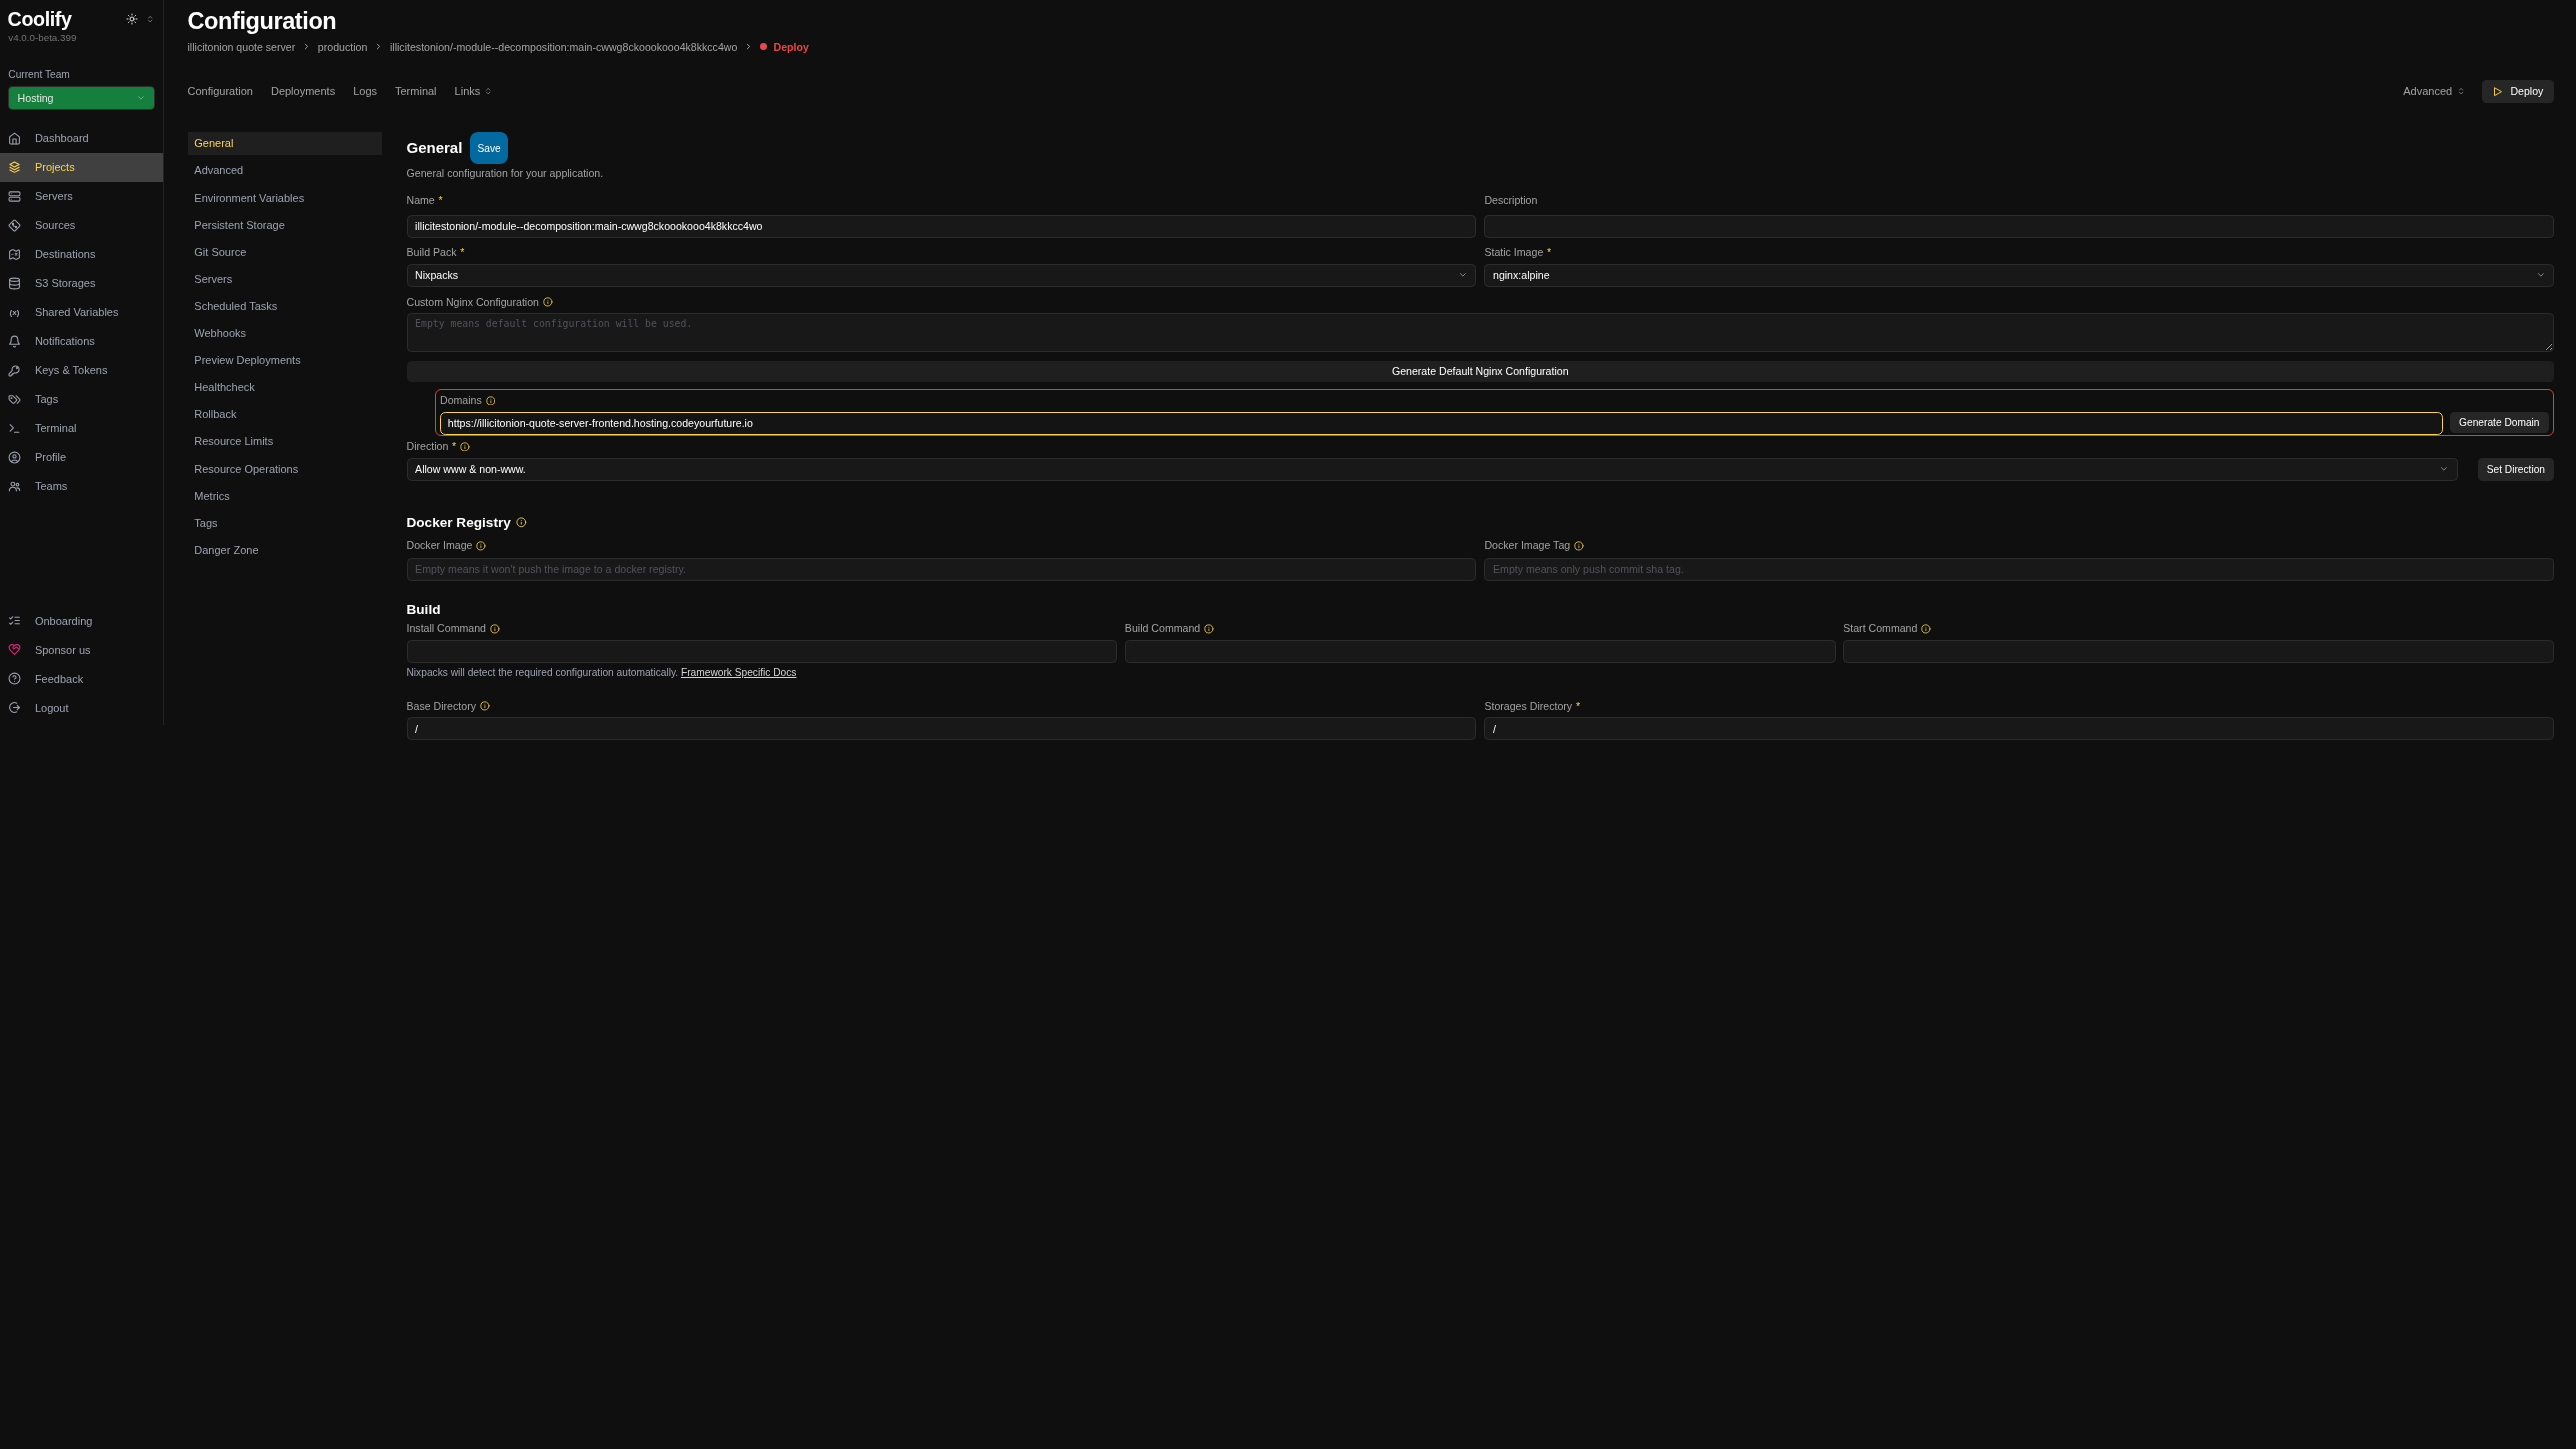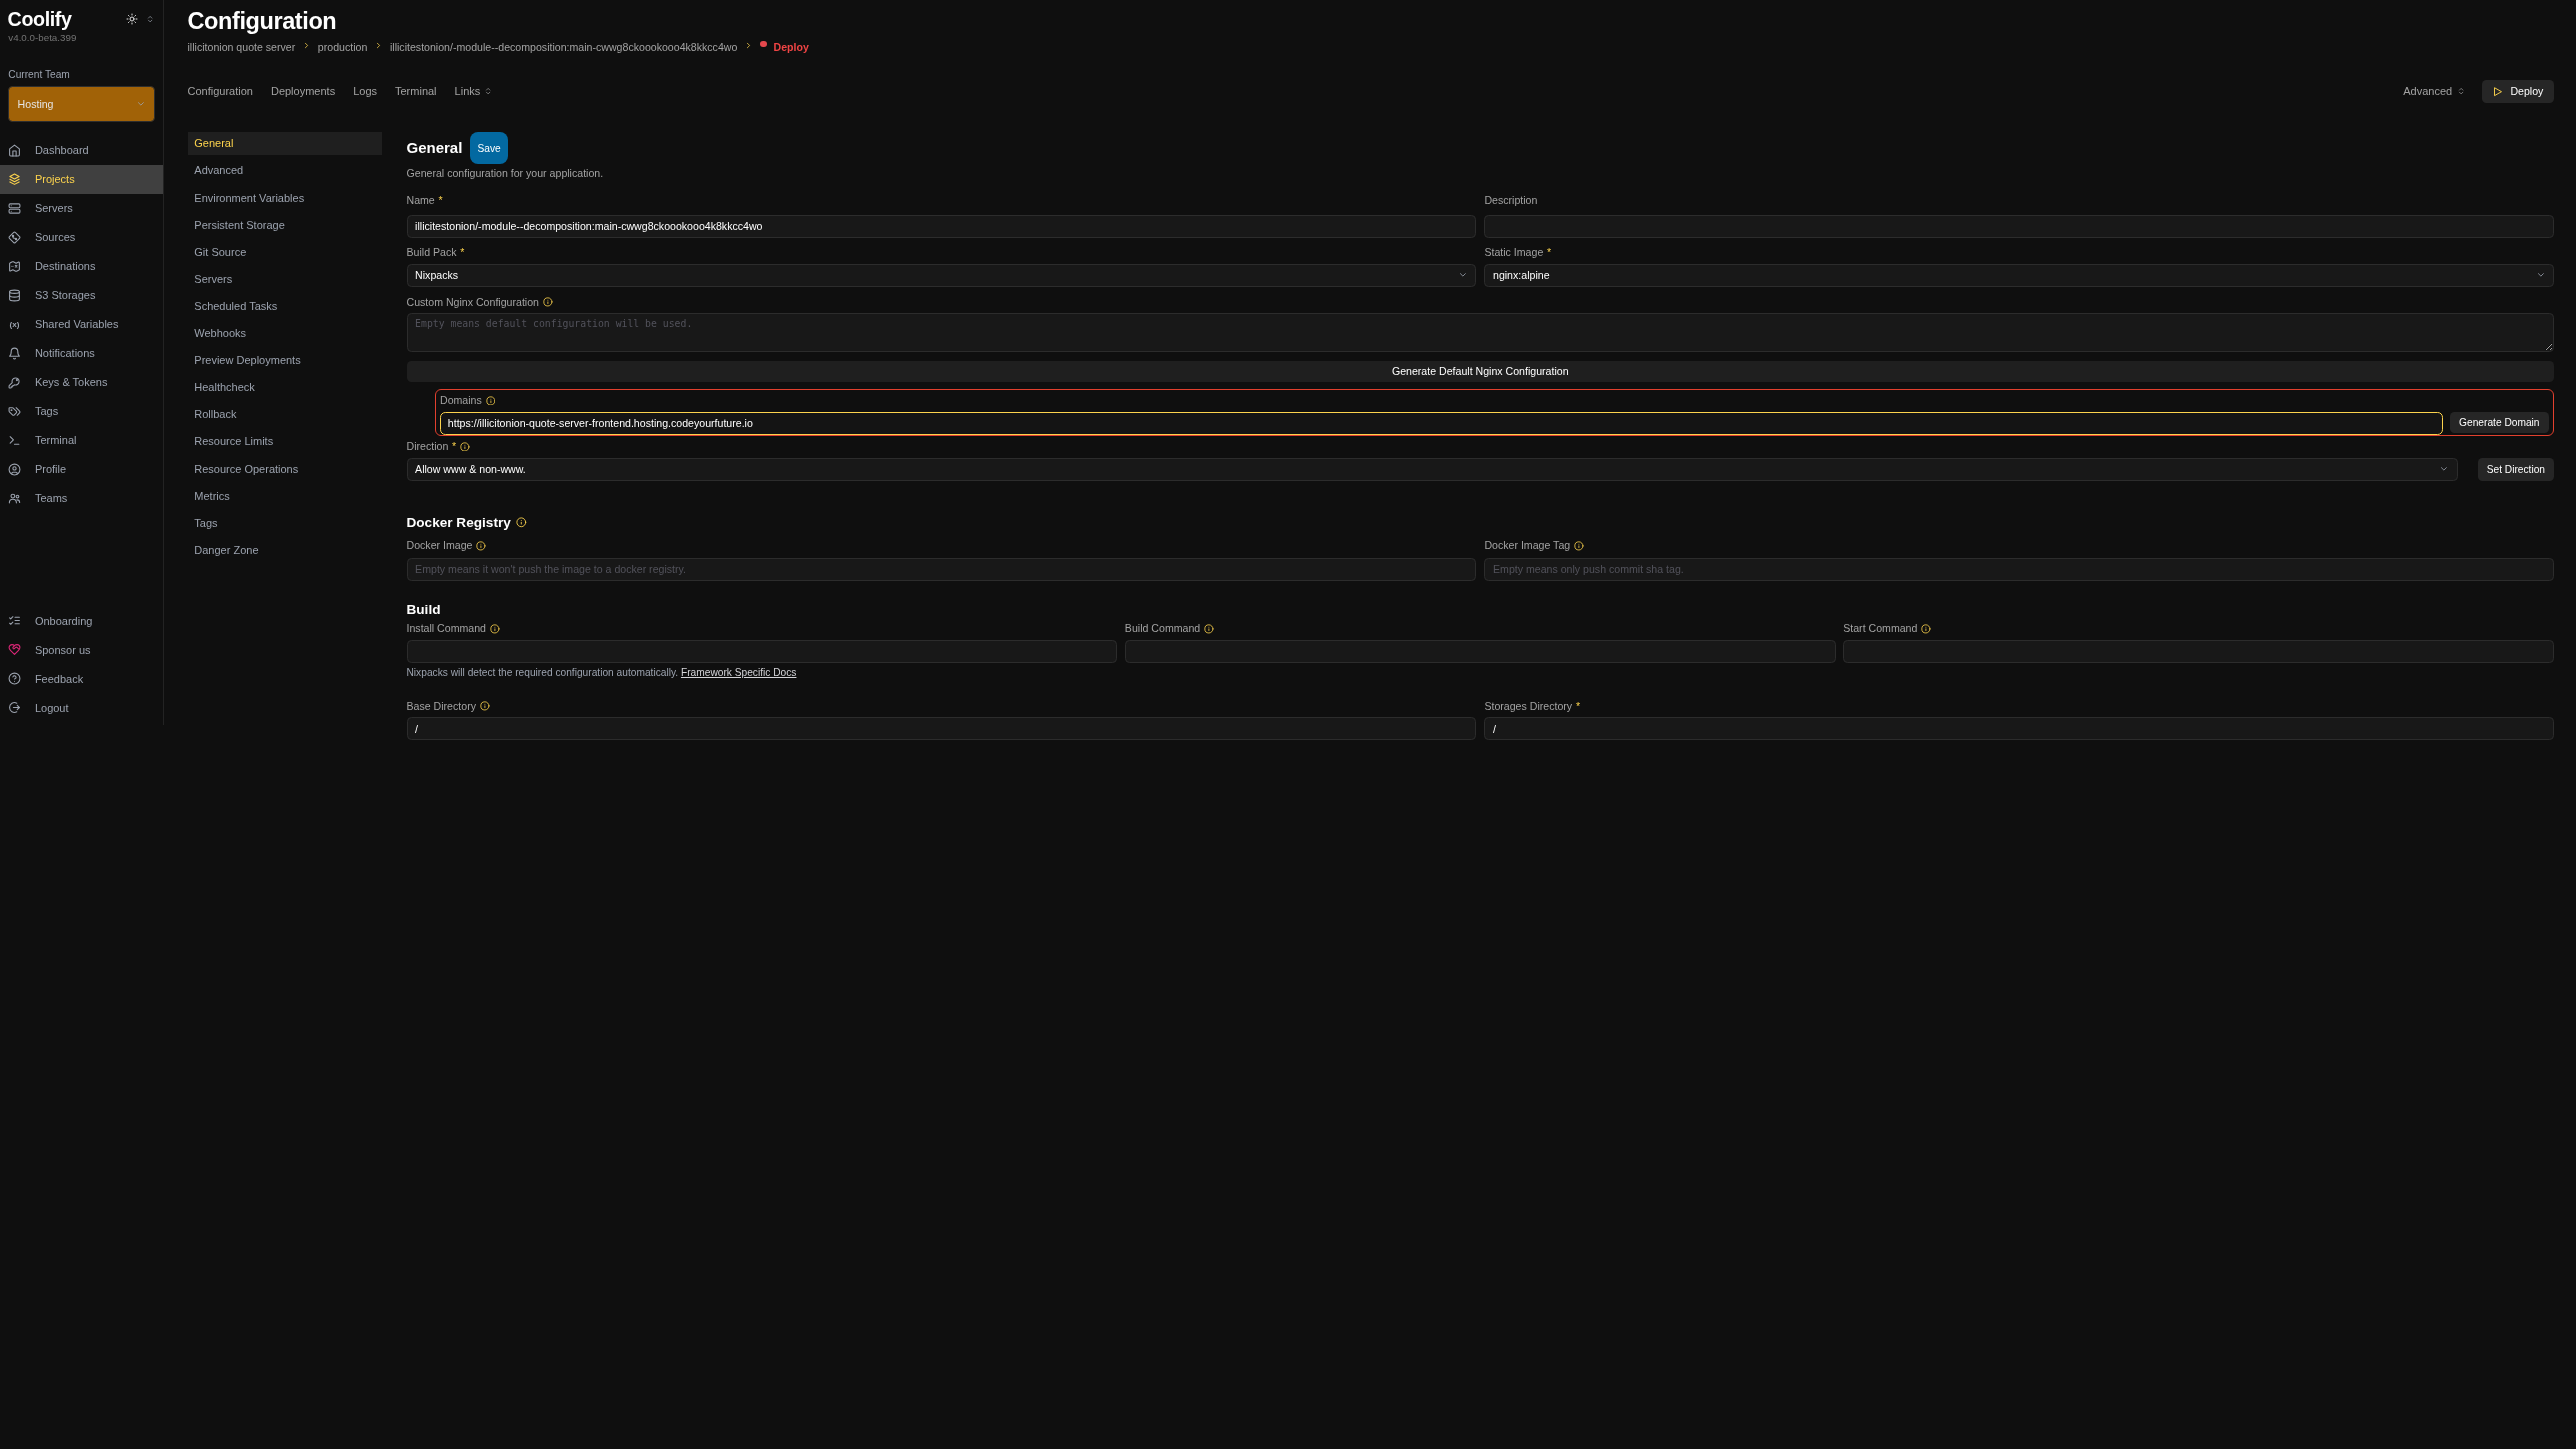--- a/index.html
+++ b/index.html
@@ -10,37 +10,37 @@
 
   
   .sidebar { position:absolute; left:0; top:0; width:164px; height:725px;
     background:#0f0f0f; border-right:0.8px solid #232323; }
   .brand-row { display:flex; align-items:center; padding:7.6px 9px 0 7.6px; }
   .brand { font-size:19.7px; font-weight:800; letter-spacing:-0.4px; }
   .brand-icons { margin-left:auto; display:flex; align-items:center; gap:7.6px; color:#e5e5e5; }
   .brand-icons .updown { color:#9ca3af; }
   .version { padding:1.5px 0 0 8.3px; font-size:9.8px; color:#737373; }
   .team-label { padding:26px 0 0 8.3px; font-size:10.2px; color:#9ca3af; }
-  .team-select { margin:6px 7.6px 0 7.6px; height:36px; background:#a16207;
+  .team-select { margin:6px 7.6px 0 7.6px; height:24px; background:#15803d;
     border:0.8px solid #2e2e2e; border-radius:4.5px; display:flex; align-items:center;
     padding:0 9px; font-size:10.6px; color:#e5e5e5; cursor:pointer; }
   .team-select .chev { margin-left:auto; color:#9ca3af; }
   .nav { margin-top:13.6px; }
   .nav-item { height:29px; display:flex; align-items:center; padding-left:8.3px;
     color:#9ca3af; font-size:11px; cursor:pointer; }
   .nav-item .nicon { width:13px; height:13px; margin-right:13.6px; flex:none; }
   .nav-item .nicon svg { width:13px; height:13px; }
   .nav-item.active { background:#404040; color:#fcd34d; }
   .nav-bottom { position:absolute; left:0; bottom:3px; width:100%; }
   .nicon.pink { color:#db2777; }
 
   
   .main { position:absolute; left:164px; top:0; right:0; bottom:0; padding:0 22px 0 23.5px; }
   .page-title { margin-top:7.6px; font-size:23.5px; font-weight:800; letter-spacing:-0.4px; }
-  .breadcrumb { margin-top:6px; display:flex; gap:6.8px;
+  .breadcrumb { margin-top:6px; display:flex; align-items:center; gap:6.8px;
     font-size:10.6px; color:#a3a3a3; }
   .breadcrumb .sep { color:#fcd34d; }
   .status-dot { width:6.8px; height:6.8px; border-radius:50%; background:#e5484d; }
   .status-text { color:#ef4444; font-weight:700; }
 
   .tabbar { margin-top:27px; height:23.5px; display:flex; align-items:center; gap:18px;
     font-size:11px; color:#a3a3a3; }
   .tab { display:flex; align-items:center; gap:3.8px; cursor:pointer; }
   .tab-right { margin-left:auto; display:flex; align-items:center; gap:16.7px; }
   .advanced { display:flex; align-items:center; gap:4.5px; cursor:pointer; color:#a3a3a3; }

